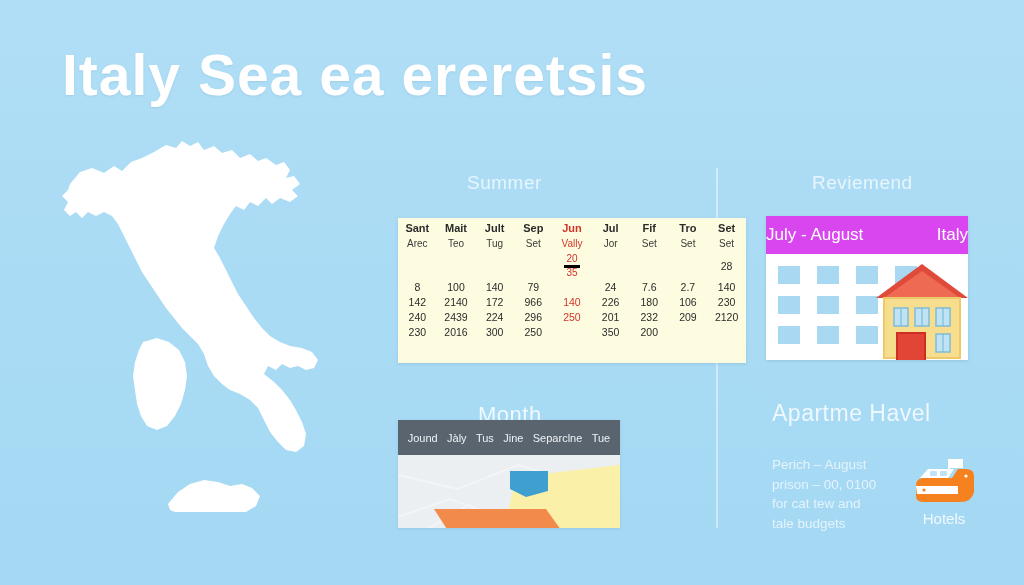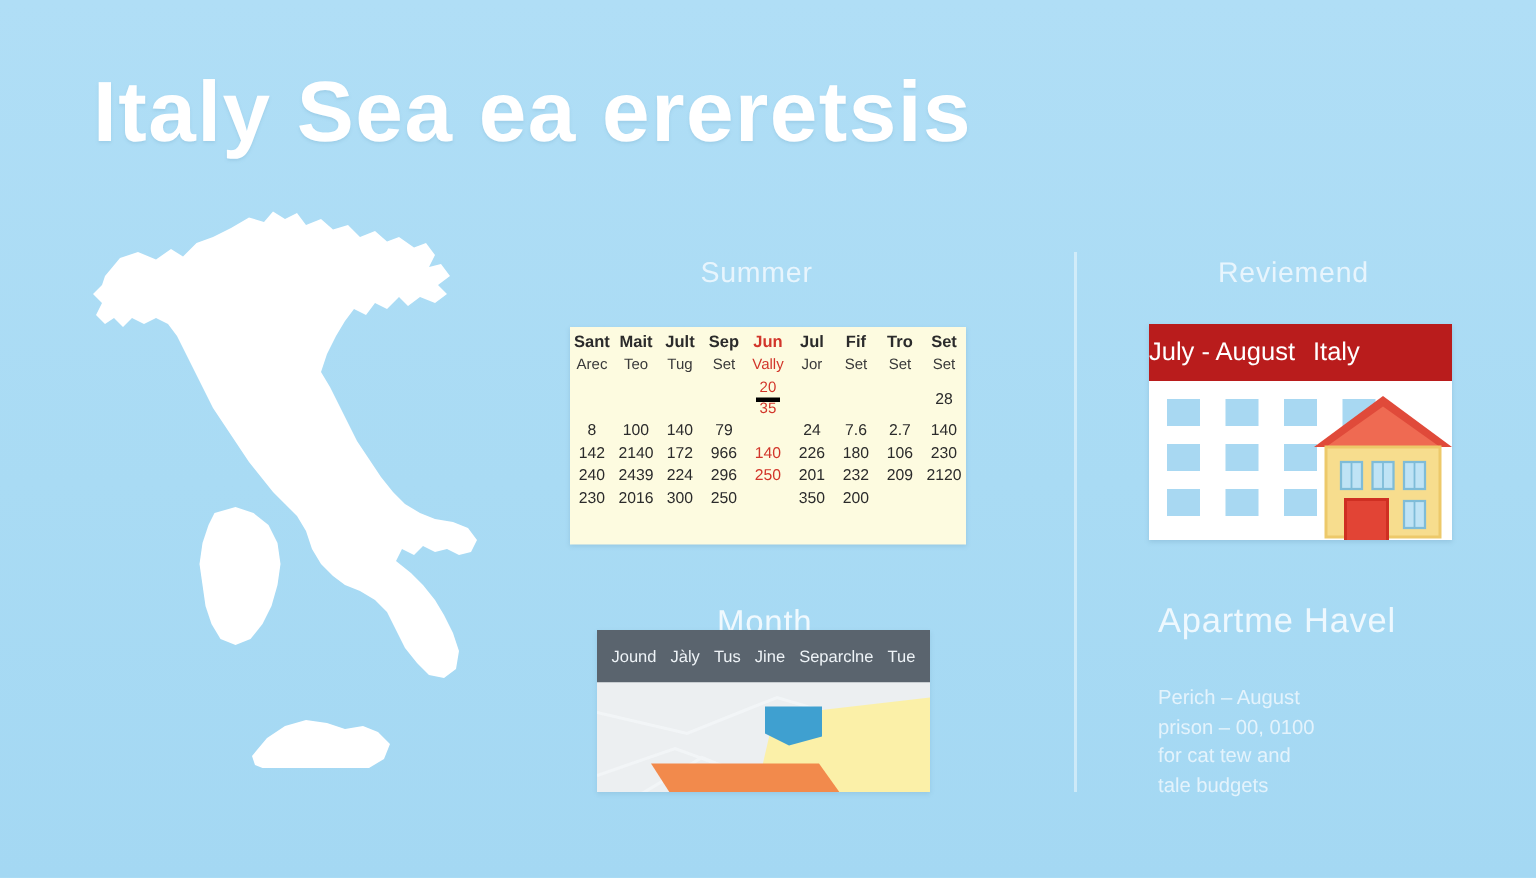--- a/index.html
+++ b/index.html
@@ -74,23 +74,23 @@
     left: 716px;
     top: 168px;
     width: 2px;
     height: 360px;
     background: rgba(255,255,255,0.45);
   }
 
   
   .table-card {
     position: absolute;
-    left: 380px;
+    left: 398px;
     top: 218px;
-    width: 264px;
+    width: 348px;
     height: 145px;
     background: #fdfbe0;
     box-shadow: 0 1px 3px rgba(90,140,170,0.25);
     overflow: hidden;
   }
   table.data-table {
     border-collapse: collapse;
     width: 100%;
     font-size: 10.5px;
     color: #2b2b2b;
@@ -123,26 +123,26 @@
     left: 766px;
     top: 216px;
     width: 202px;
     height: 144px;
     background: #ffffff;
     box-shadow: 0 1px 3px rgba(90,140,170,0.25);
     overflow: hidden;
   }
   .cal-header {
     height: 38px;
-    background: #b91c1c;
+    background: #d946ef;
     color: #ffffff;
     font-size: 17px;
     display: flex;
     align-items: center;
-    justify-content: flex-start;
+    justify-content: space-between;
     gap: 12px;
     white-space: nowrap;
   }
   .cal-body {
     position: relative;
     height: 106px;
     background: #ffffff;
   }
   .cal-grid {
     position: absolute;
@@ -405,14 +405,30 @@
     </div>
   </div>
 
   <div class="apartme-text" id="apartme-text">
       <div>Perich – August</div>
       <div>prison – 00, 0100</div>
       <div>for cat tew and</div>
       <div>tale budgets</div>
     </div>
 
+  <div class="boat-block">
+    <svg width="72" height="50" viewBox="0 0 72 50" aria-hidden="true">
+      <rect x="41" y="3" width="14" height="9" fill="#ffffff"></rect>
+      <line x1="41" y1="3" x2="41" y2="20" stroke="#ffffff" stroke-width="2"></line>
+      <path d="M8 30 L8 40 Q8 46 16 46 L52 46 Q64 46 66 36 L66 20 Q66 13 58 13 L50 13 L44 22 L14 22 Q8 23 8 30 Z" fill="#f5821f"></path>
+      <path d="M12 22 L20 13 L46 13 L40 22 Z" fill="#ffffff"></path>
+      <path d="M8 30 L50 30 L50 38 L9 38 Z" fill="#ffffff"></path>
+      <g fill="#bfe3f5">
+        <rect x="22" y="15" width="7" height="5" rx="1"></rect>
+        <rect x="32" y="15" width="7" height="5" rx="1"></rect>
+      </g>
+      <circle cx="58" cy="20" r="1.6" fill="#ffffff"></circle>
+      <circle cx="16" cy="34" r="1.6" fill="#f5821f"></circle>
+    </svg>
+    <div class="boat-caption">Hotels</div>
+  </div>
 
 </div>
 
 </body></html>

